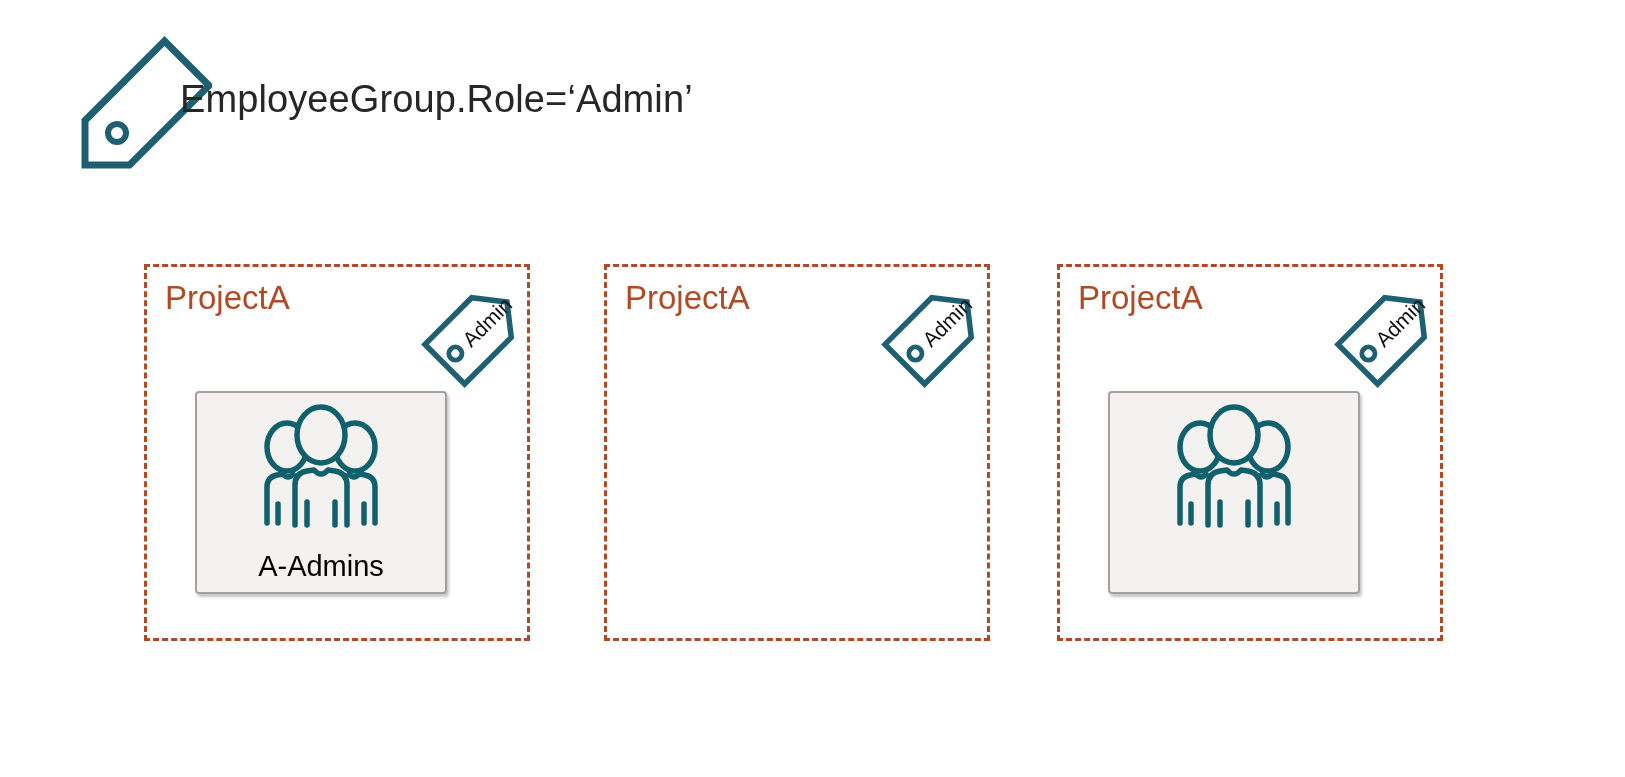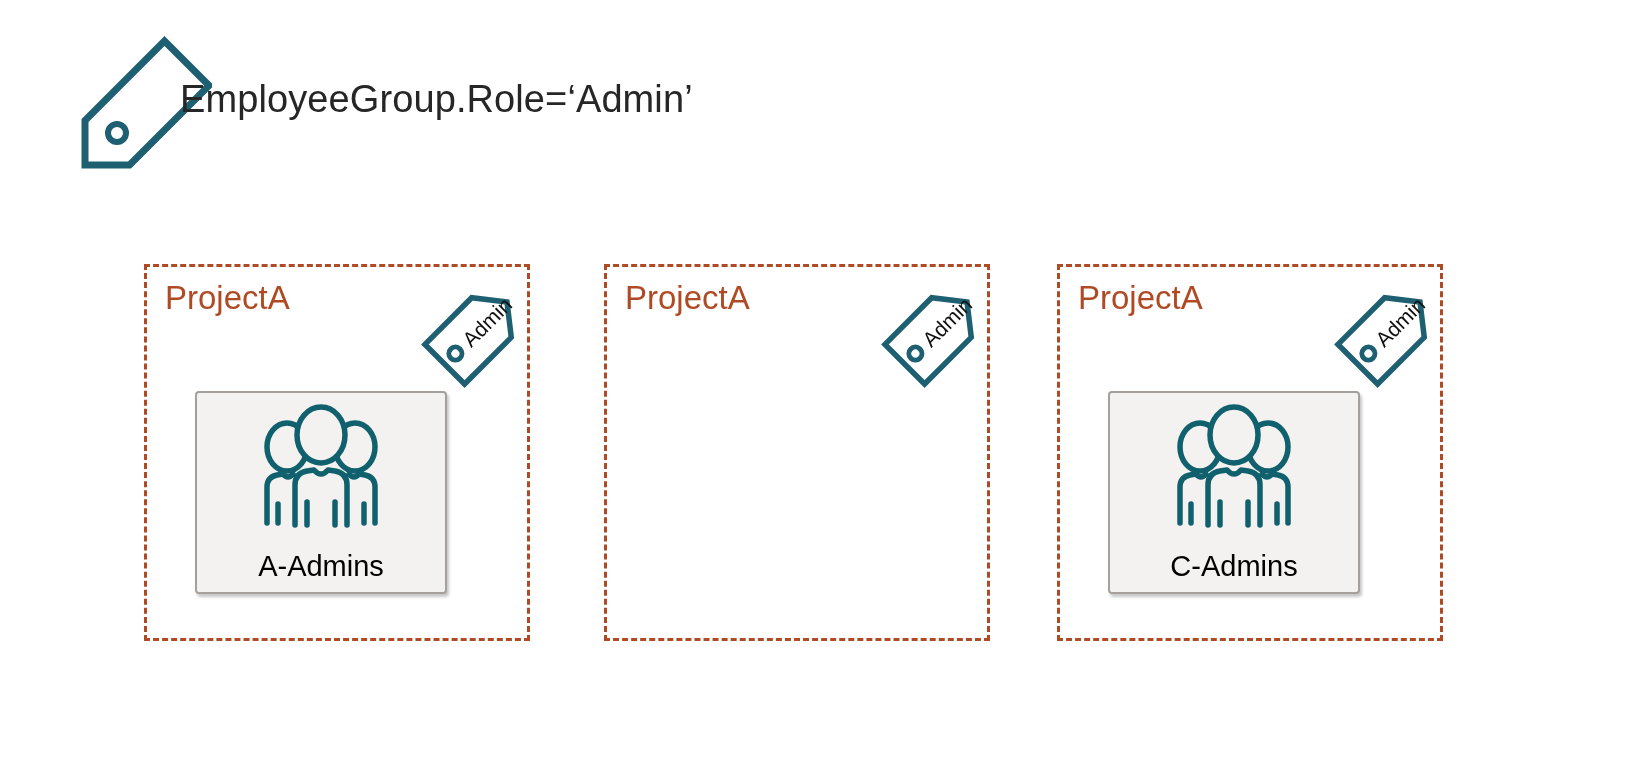--- a/index.html
+++ b/index.html
@@ -198,15 +198,14 @@
           <path d="M 130 120 L 130 84 q 0 -10 -10 -12 l -6 -1 q -5 6 -10 0"></path>
           <path d="M 90 120 L 90 84"></path>
           <path d="M 119 120 L 119 101"></path>
           <ellipse cx="76" cy="32" rx="24" ry="28" fill="#F3F2F0"></ellipse>
           <path d="M 50 122 L 50 82 q 0 -12 12 -14 l 7 -1 q 7 8 14 0 l 7 1 q 12 2 12 14 l 0 40" fill="#F3F2F0"></path>
           <path d="M 62 122 L 62 99"></path>
           <path d="M 90 122 L 90 99"></path>
         </g>
       </svg>
     </div>
-    <div class="group-label">C-Admins</div>
   </div>
 </div>
 
 </body></html>

